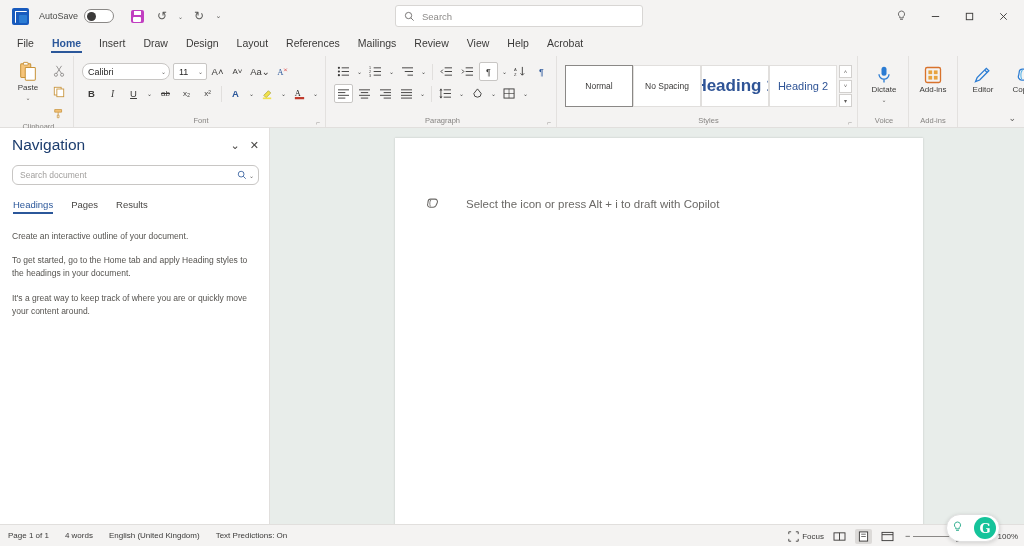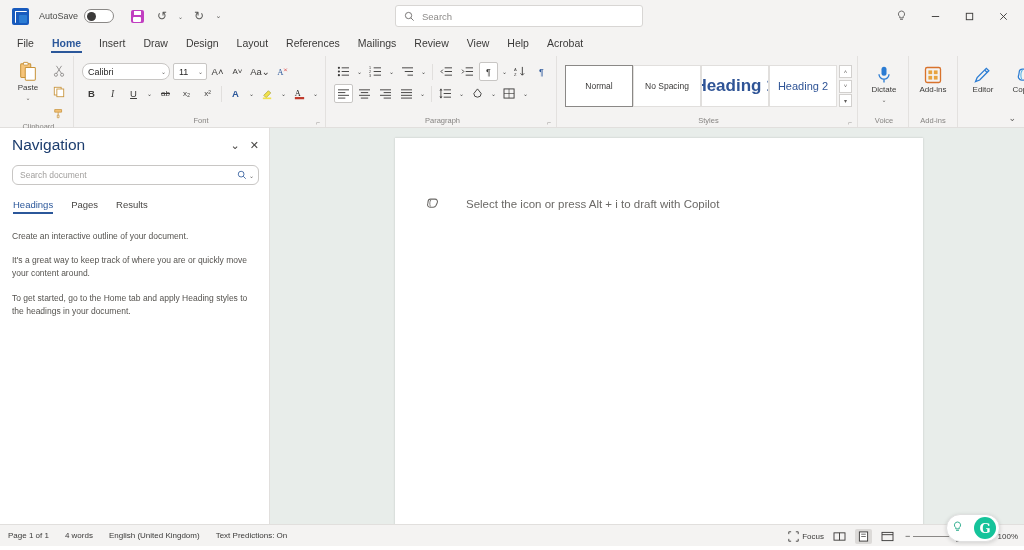--- a/index.html
+++ b/index.html
@@ -610,22 +610,22 @@
     </div>
 
     <div class="nav-tabs">
       <div class="nav-tab active">Headings</div>
       <div class="nav-tab">Pages</div>
       <div class="nav-tab">Results</div>
     </div>
 
     <div class="nav-body">
       <p>Create an interactive outline of your document.</p>
+      <p>To get started, go to the Home tab and apply Heading styles to the headings in your document.</p>
       <p>It's a great way to keep track of where you are or quickly move your content around.</p>
-      <p>To get started, go to the Home tab and apply Heading styles to the headings in your document.</p>
     </div>
   </div>
 
   <div class="canvas">
     <div class="page">
       <div class="copilot-prompt">
         <svg width="15" height="15" viewBox="0 0 24 24">
           <path d="M5 9a4 4 0 0 1 4-4h7a4 4 0 0 1 3.6 5.7l-2 4.6A5 5 0 0 1 13 18H8a4 4 0 0 1-3.6-5.7z" fill="none" stroke="#6b6966" stroke-width="1.7"></path>
           <path d="M9.5 6.2c-2 2-2.4 6.6-1 10.6" fill="none" stroke="#6b6966" stroke-width="1.4"></path>
         </svg>

